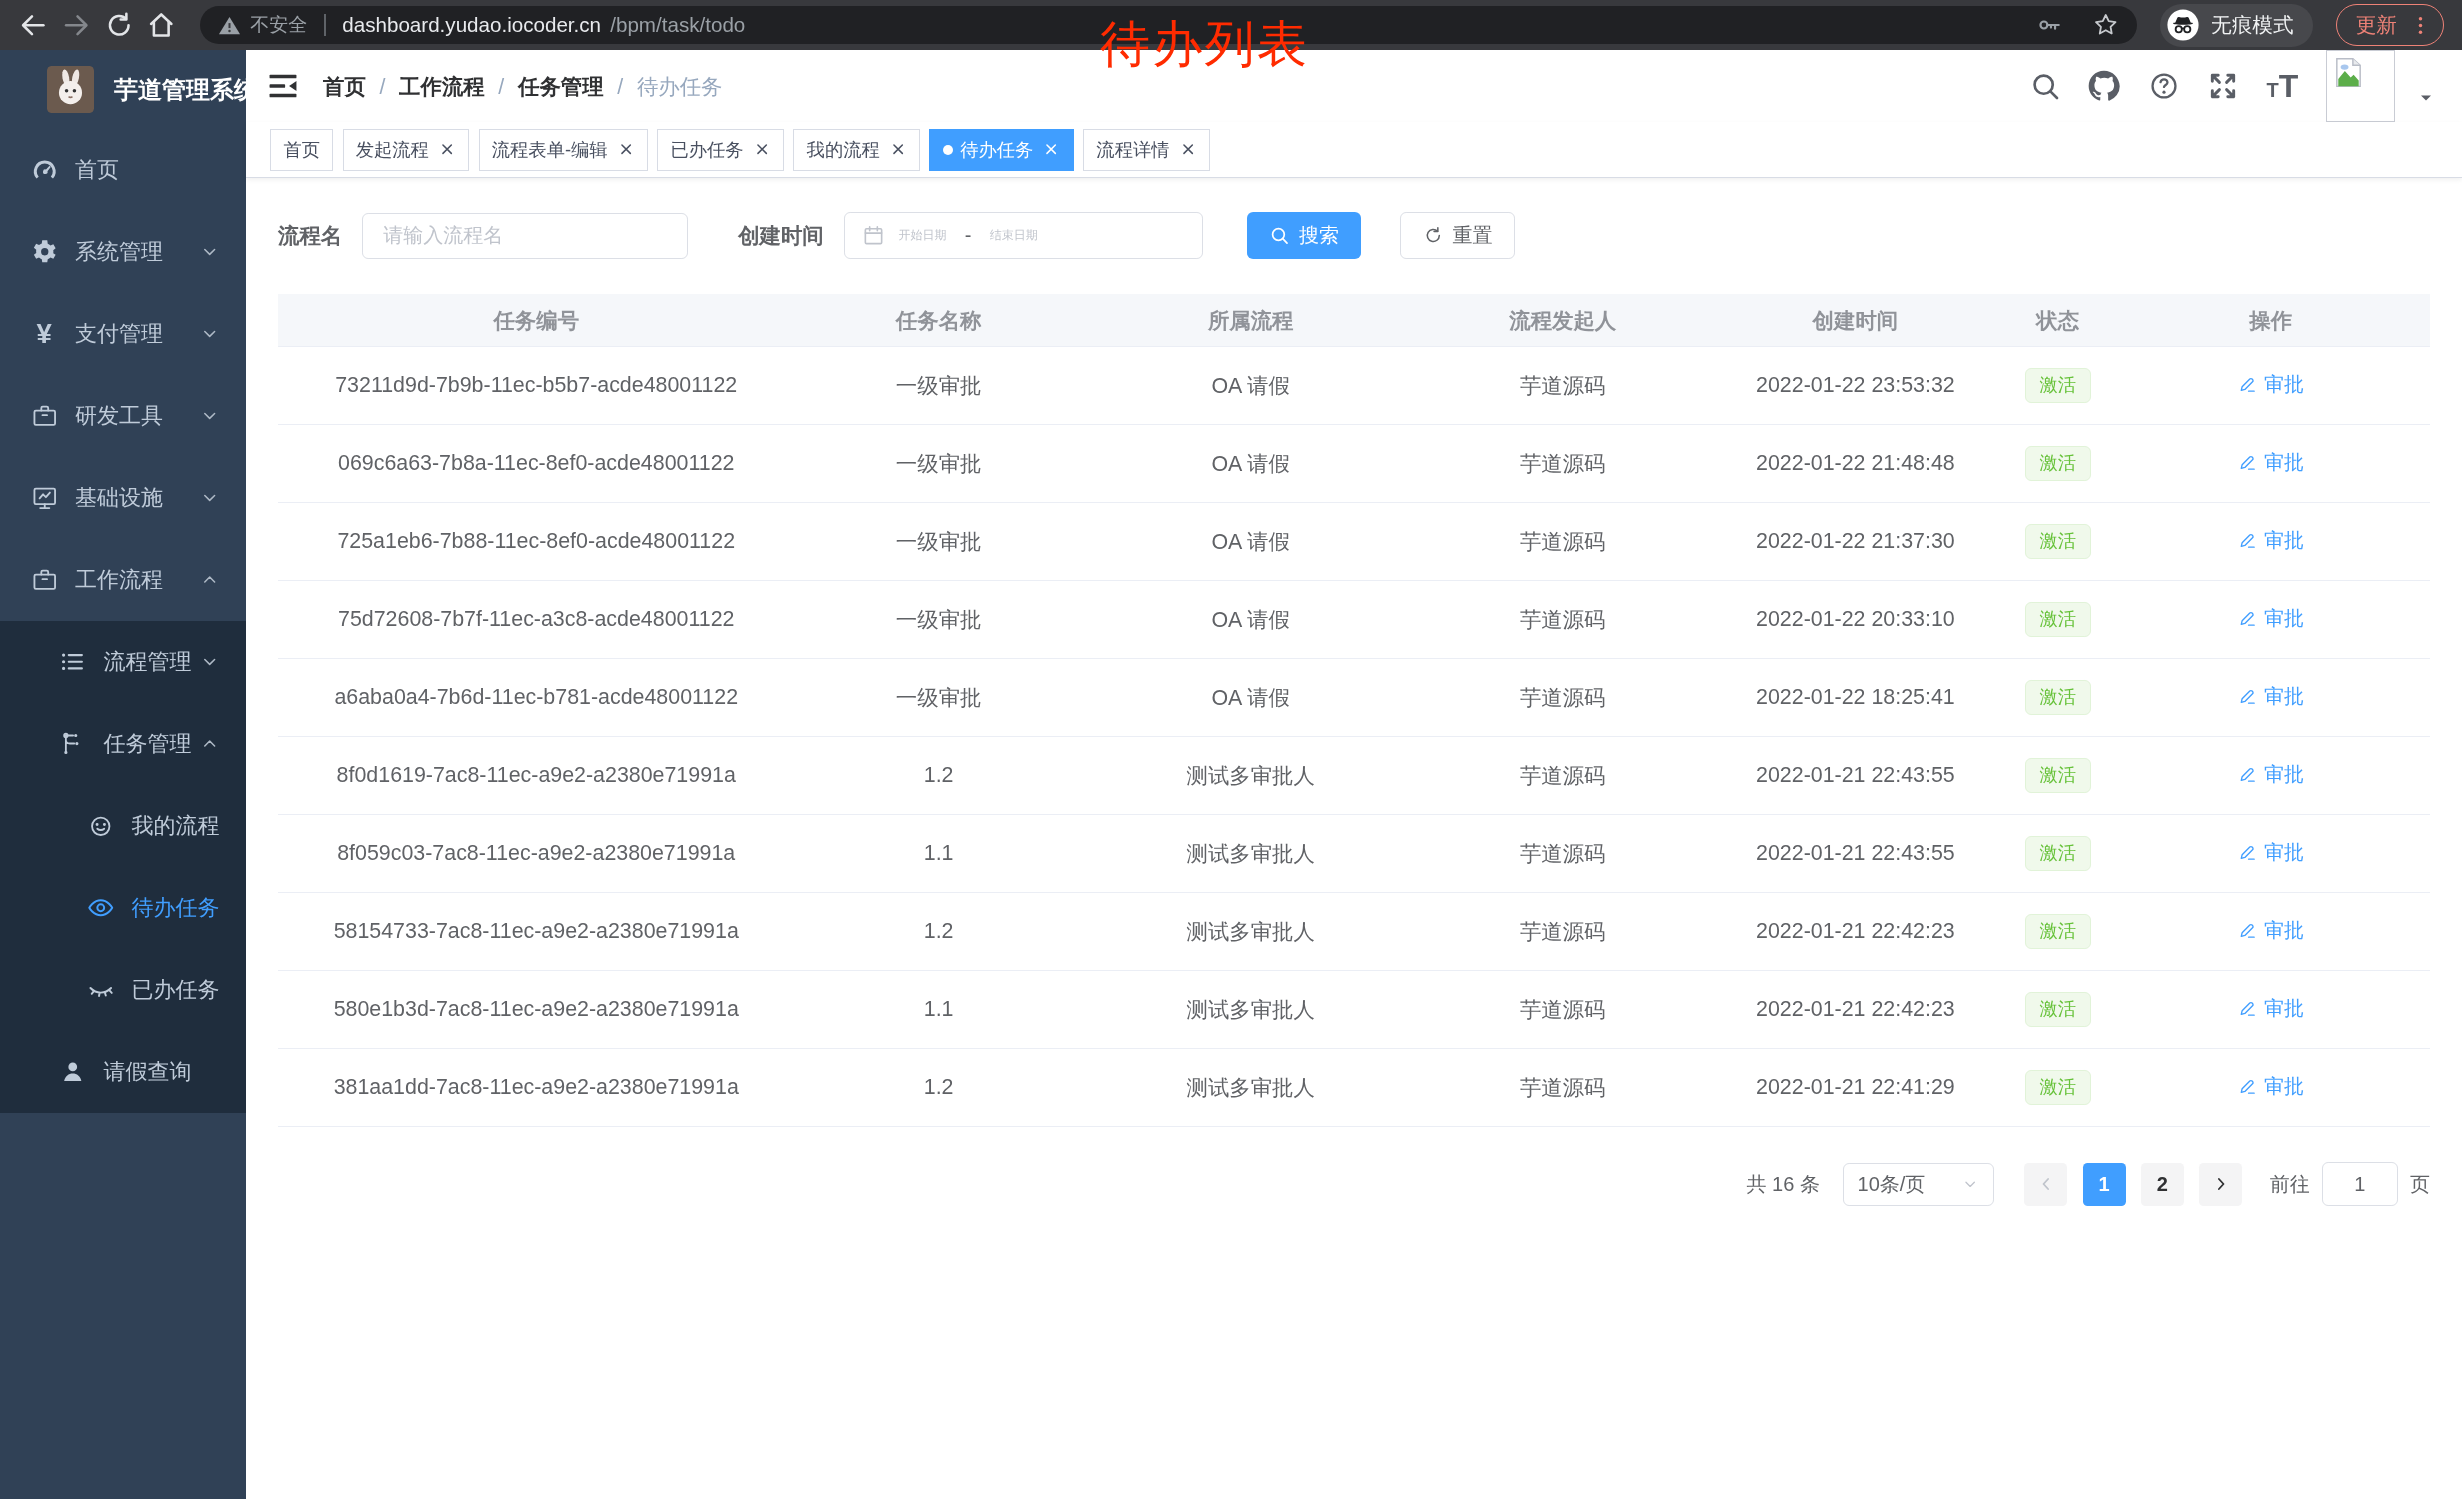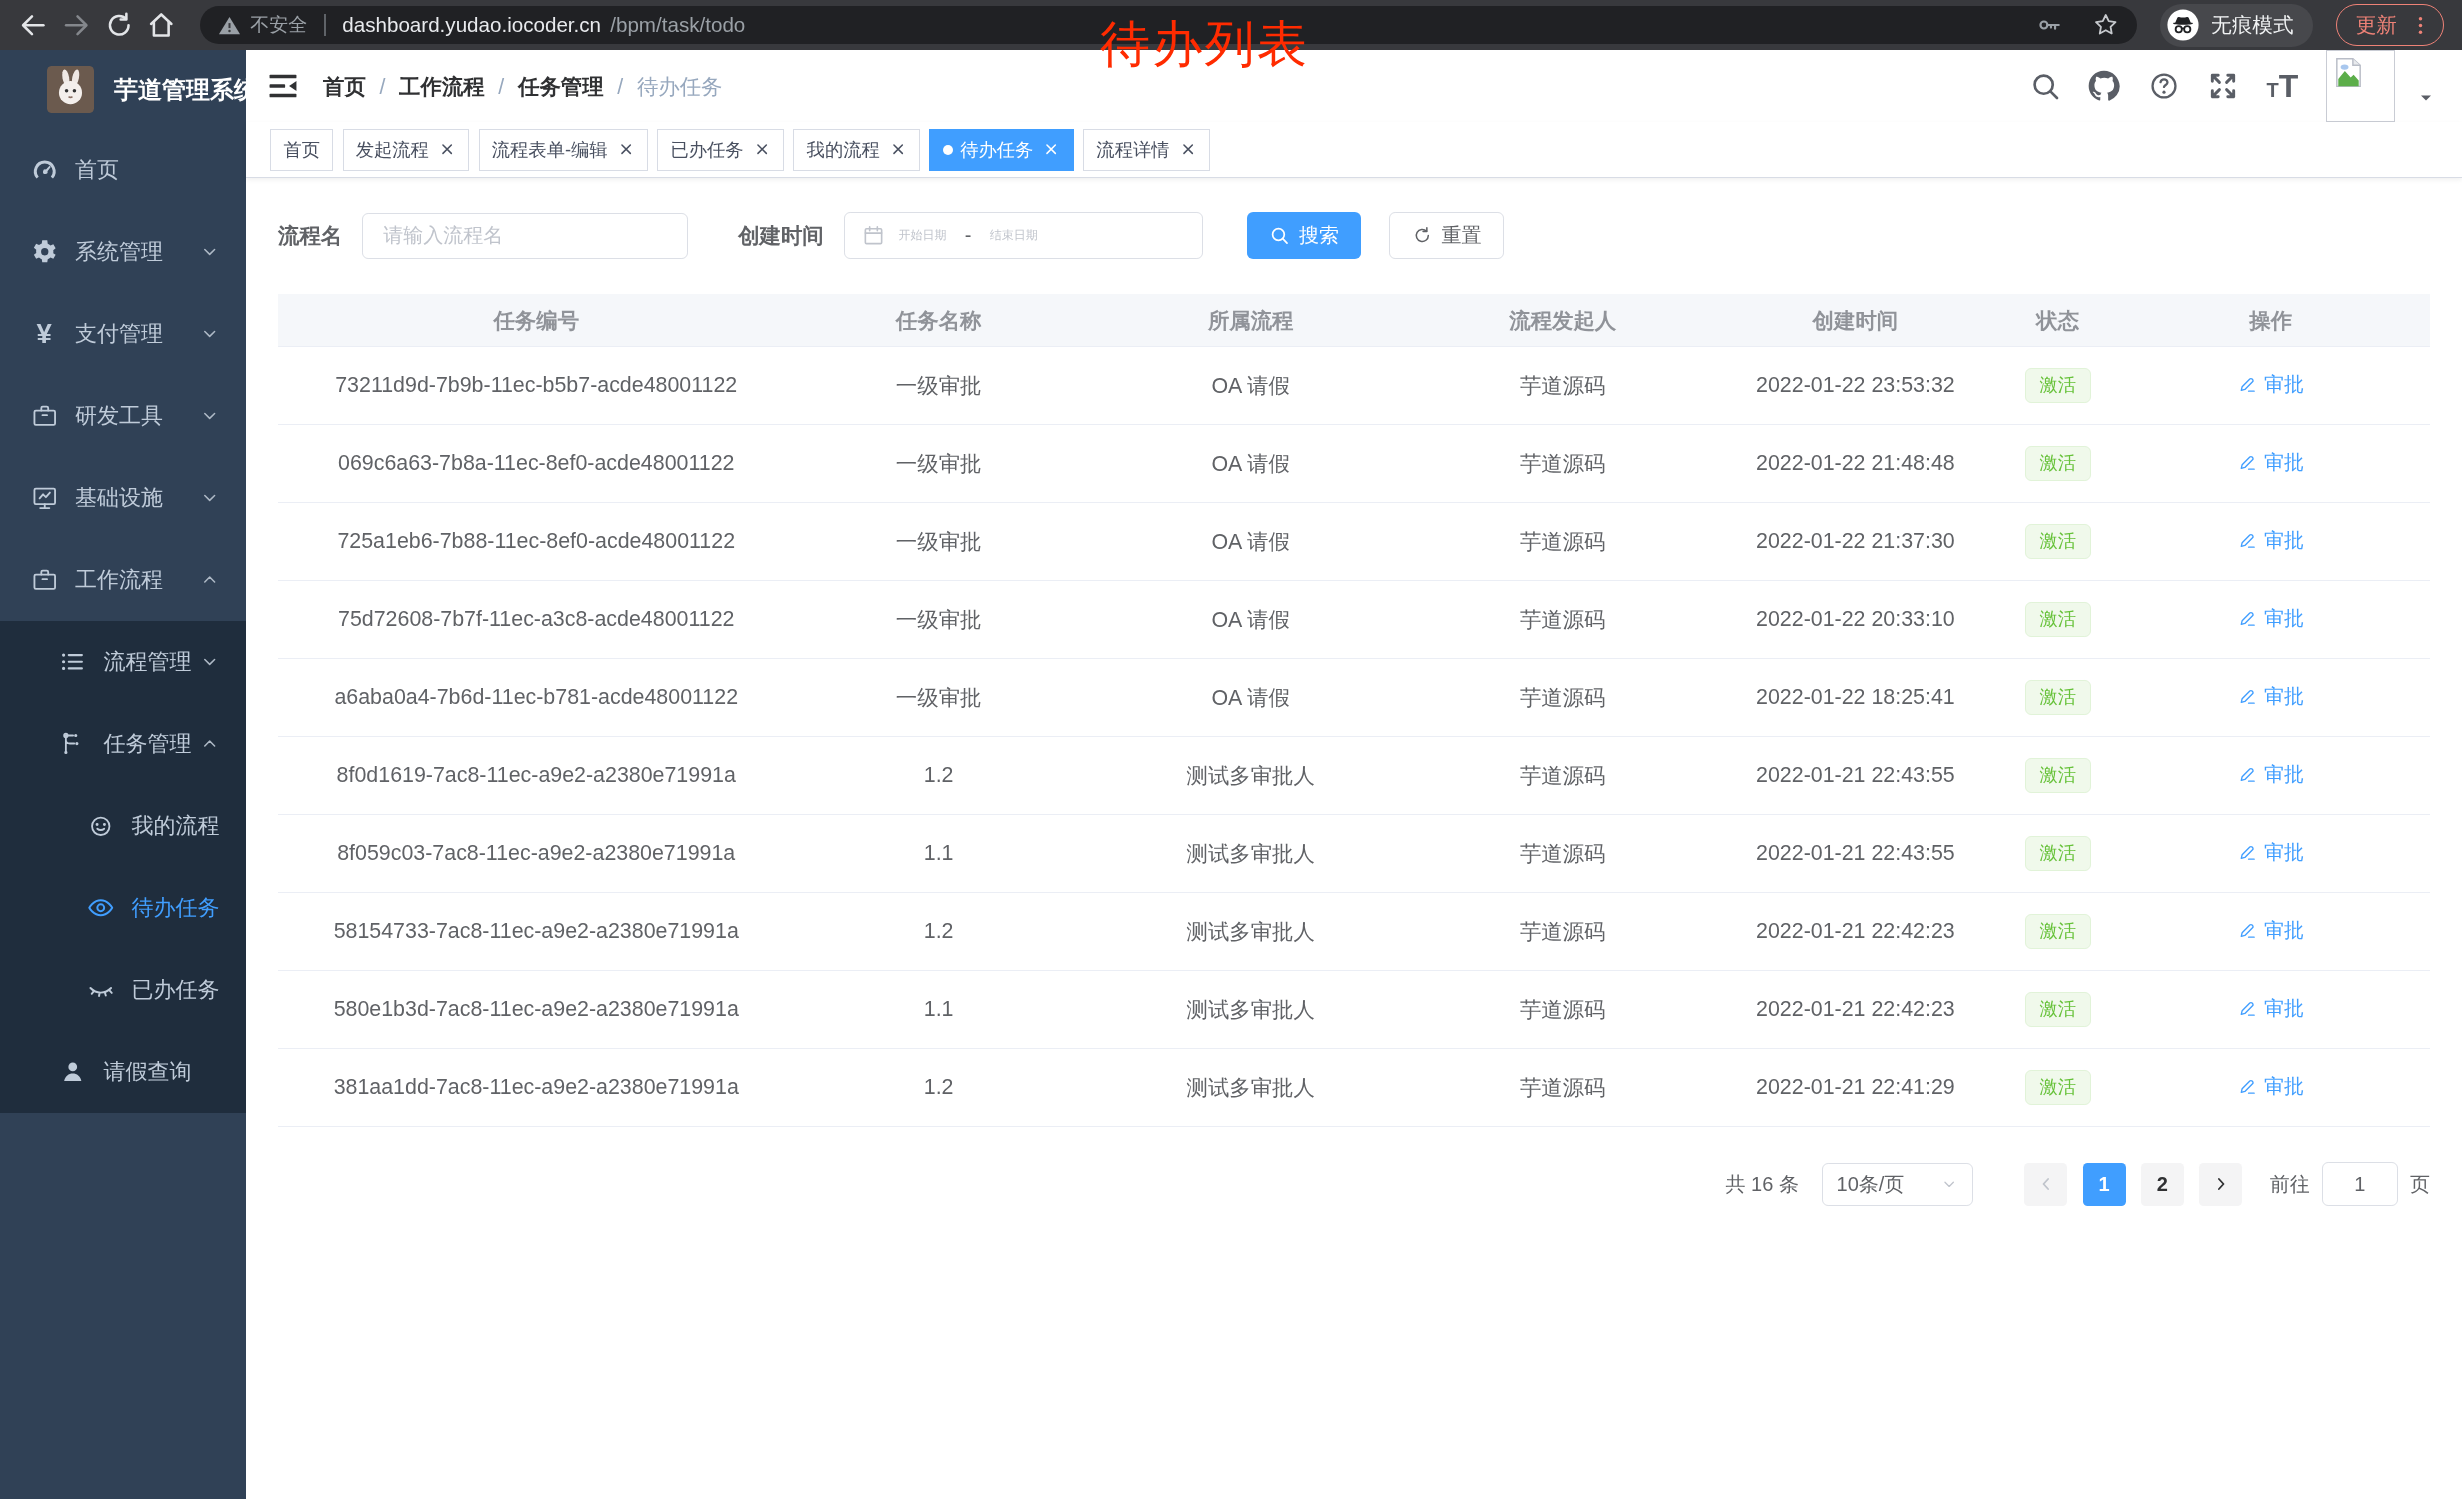--- a/index.html
+++ b/index.html
@@ -90,39 +90,39 @@
   .f-input::placeholder{color:#c0c4cc}
   .date-range{width:359px;height:47px;border:1.5px solid #dcdfe6;border-radius:6.1px;display:flex;
               align-items:center;padding:0 17px;gap:13.7px;box-sizing:border-box}
   .cal-ic{width:23px;height:23px;color:#c0c4cc}
   .dr-ph{font-size:12px;color:#c0c4cc;white-space:nowrap}
   .dr-sep{font-size:20px;color:#606266;margin:0 4.6px}
   .btn{height:47px;border-radius:6.1px;font-size:20px;display:flex;align-items:center;gap:9.2px;
        padding:0 21.4px;cursor:pointer;border:1.5px solid transparent;font-family:Liberation Serif, serif}
   .btn .ic{width:20.6px;height:20.6px}
   .btn-primary{background:#409eff;color:#fff;margin-left:44px}
-  .btn-plain{background:#fff;border-color:#dcdfe6;color:#606266;margin-left:28px}
+  .btn-plain{background:#fff;border-color:#dcdfe6;color:#606266;margin-left:39px}
 
   
   table.task-table{width:100%;border-collapse:collapse;table-layout:fixed}
   .task-table th{height:50px;background:#f5f7fa;color:#909399;font-size:21.4px;font-weight:700;
                  text-align:center;border-bottom:1.5px solid #ebeef5;white-space:nowrap}
   .task-table td{height:75px;color:#606266;font-size:21.4px;text-align:center;
                  border-bottom:1.5px solid #ebeef5;white-space:nowrap;overflow:hidden}
   .tag-success{display:inline-block;background:#f0f9eb;border:1.5px solid #e1f3d8;color:#67c23a;
                font-size:18.3px;padding:5.3px 13.7px;border-radius:6.1px;line-height:1.25}
   .approve{color:#409eff;font-size:20px;display:inline-flex;align-items:center;gap:6.1px;cursor:pointer;text-decoration:none}
   .approve .ic{width:20.6px;height:20.6px}
 
   
   .pagination{display:flex;align-items:center;justify-content:flex-end;margin-top:35px;
               font-size:20px;color:#606266}
   .pg-total{margin-right:23px;white-space:nowrap}
   .pg-size{width:151px;height:43px;border:1.5px solid #dcdfe6;border-radius:6.1px;display:flex;
-           align-items:center;justify-content:space-between;padding:0 13.7px;margin-right:44px;
+           align-items:center;justify-content:space-between;padding:0 13.7px;margin-right:23px;
            cursor:pointer;box-sizing:border-box}
   .pg-size .ic{width:18.3px;height:18.3px;color:#c0c4cc}
   .pg-btn{width:43px;height:43px;background:#f4f4f5;border:none;border-radius:4.6px;margin:0 7.6px;
           display:flex;align-items:center;justify-content:center;font-size:20px;font-weight:700;
           color:#303133;cursor:pointer;font-family:inherit}
   .pg-btn .ic{width:20px;height:20px}
   .pg-btn.prev{color:#c0c4cc}
   .pg-btn.active{background:#409eff;color:#fff}
   .pg-goto{margin-left:20px;display:flex;align-items:center;gap:12.2px}
   .goto-input{width:70px;height:40px;border:1.5px solid #dcdfe6;border-radius:6.1px;text-align:center;

